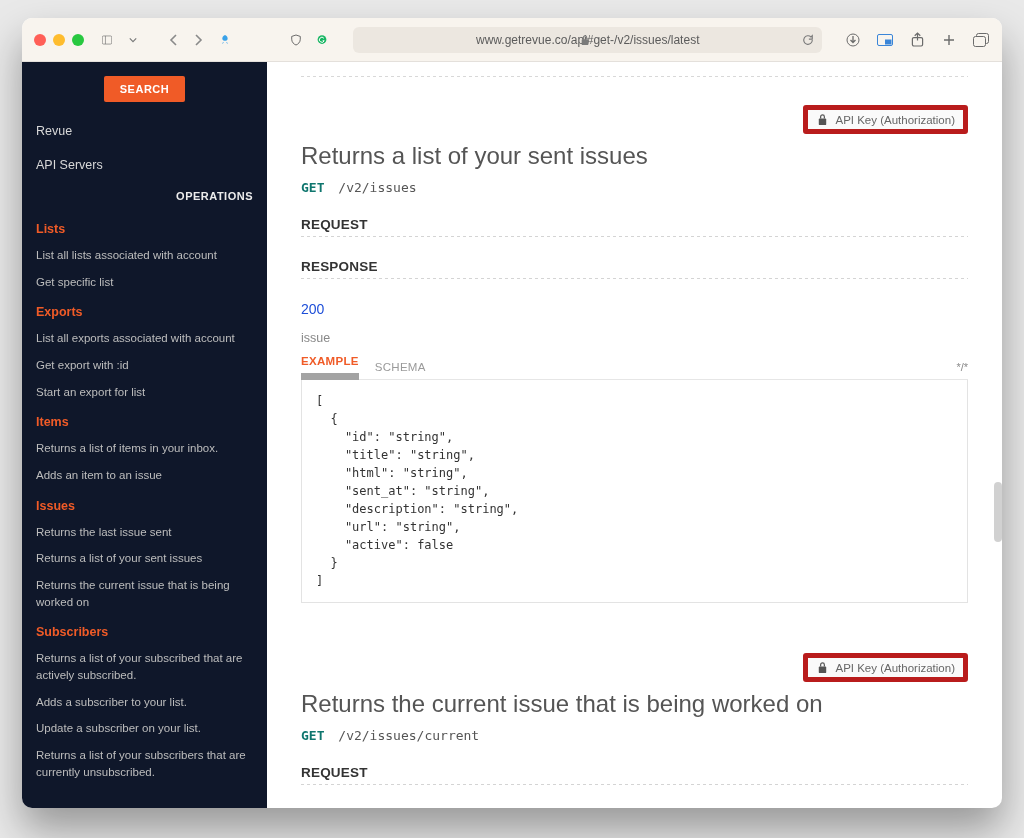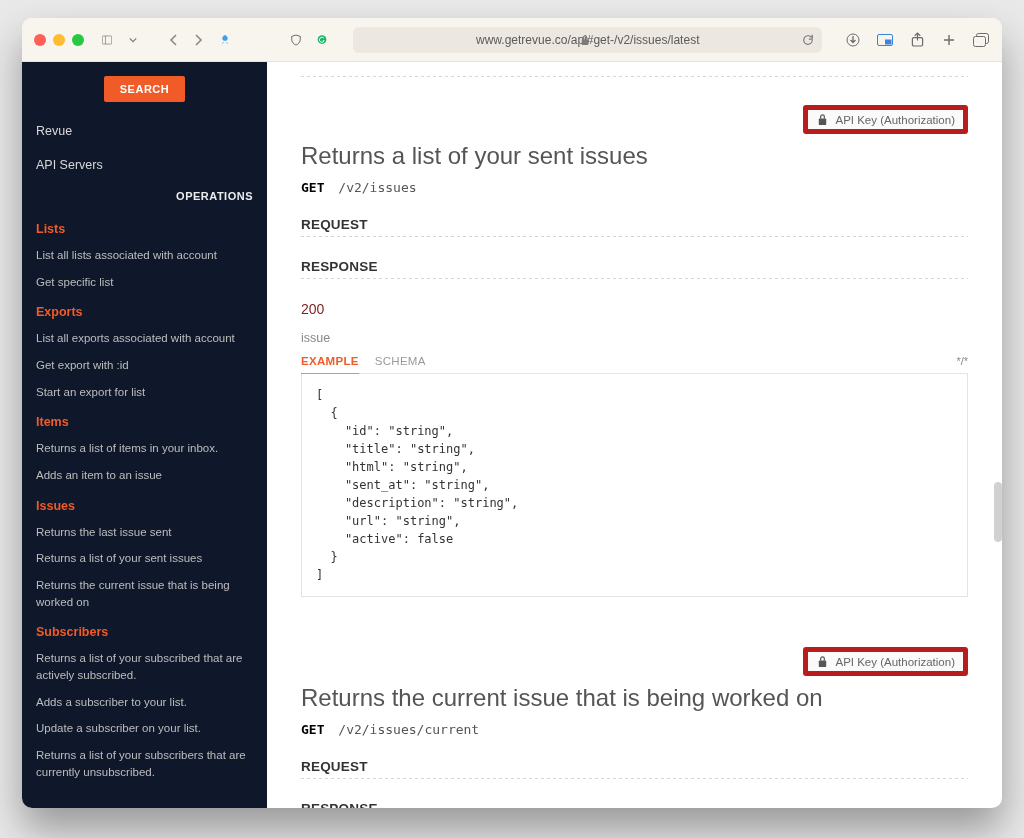--- a/index.html
+++ b/index.html
@@ -154,56 +154,56 @@
   .apikey-pill .lockic { width:13px; height:13px; }
 
   h1.endpoint-title {
     font-size:24px;
     font-weight:400;
     color:#555;
     margin:2px 0 10px;
   }
 
   .method-line { font-family: ui-monospace, Menlo, monospace; font-size:13px; margin:2px 0 22px; }
-  .method-line .verb { color:#000000; font-weight:600; margin-right:6px; }
+  .method-line .verb { color:#0f766e; font-weight:600; margin-right:6px; }
   .method-line .path { color:#555; }
 
   h2.sect {
     font-size:13.5px;
     font-weight:700;
     letter-spacing:.2px;
     color:#333;
     margin:6px 0 4px;
   }
   .dashed {
     height:1px;
     background: repeating-linear-gradient(90deg,#d4d4d4 0 3px,transparent 3px 6px);
     margin:4px 0 22px;
   }
 
-  .status { font-size:14px; margin:0 0 14px; color:#7f1d1d; }
+  .status { font-size:14px; margin:0 0 14px; color:#1d4ed8; }
   .issue-label { font-size:12.5px; color:#888; margin-bottom:4px; }
 
   .tabs {
     display:flex;
     align-items:flex-end;
     gap:16px;
     border-bottom:1px solid #e6e6e6;
     position:relative;
   }
   .tabs .tab {
     font-size:11.5px;
     letter-spacing:.3px;
     color:#9a9a9a;
     padding:6px 0;
   }
   .tabs .tab.active {
     color:#f05b27;
     font-weight:600;
-    border-bottom:1px solid #a3a3a3;
+    border-bottom:7px solid #a3a3a3;
     margin-bottom:-1px;
   }
   .tabs .mime {
     margin-left:auto;
     font-size:11px;
     color:#8a8a8a;
     padding-bottom:6px;
   }
 
   pre.code {

